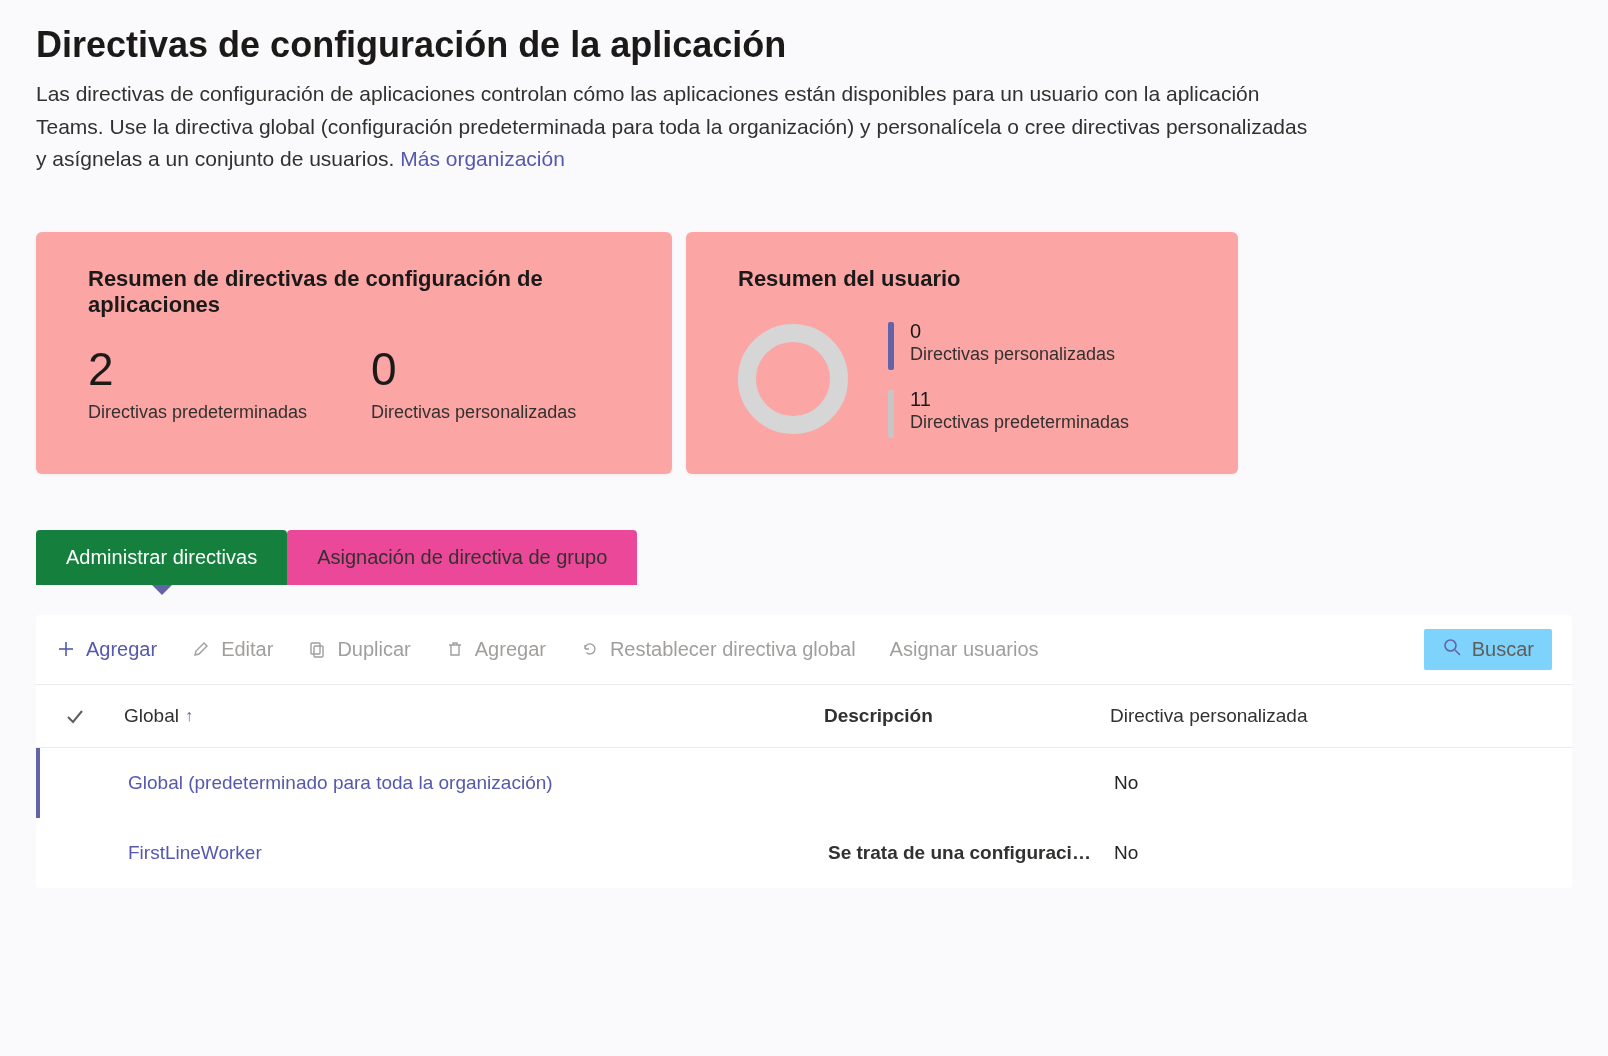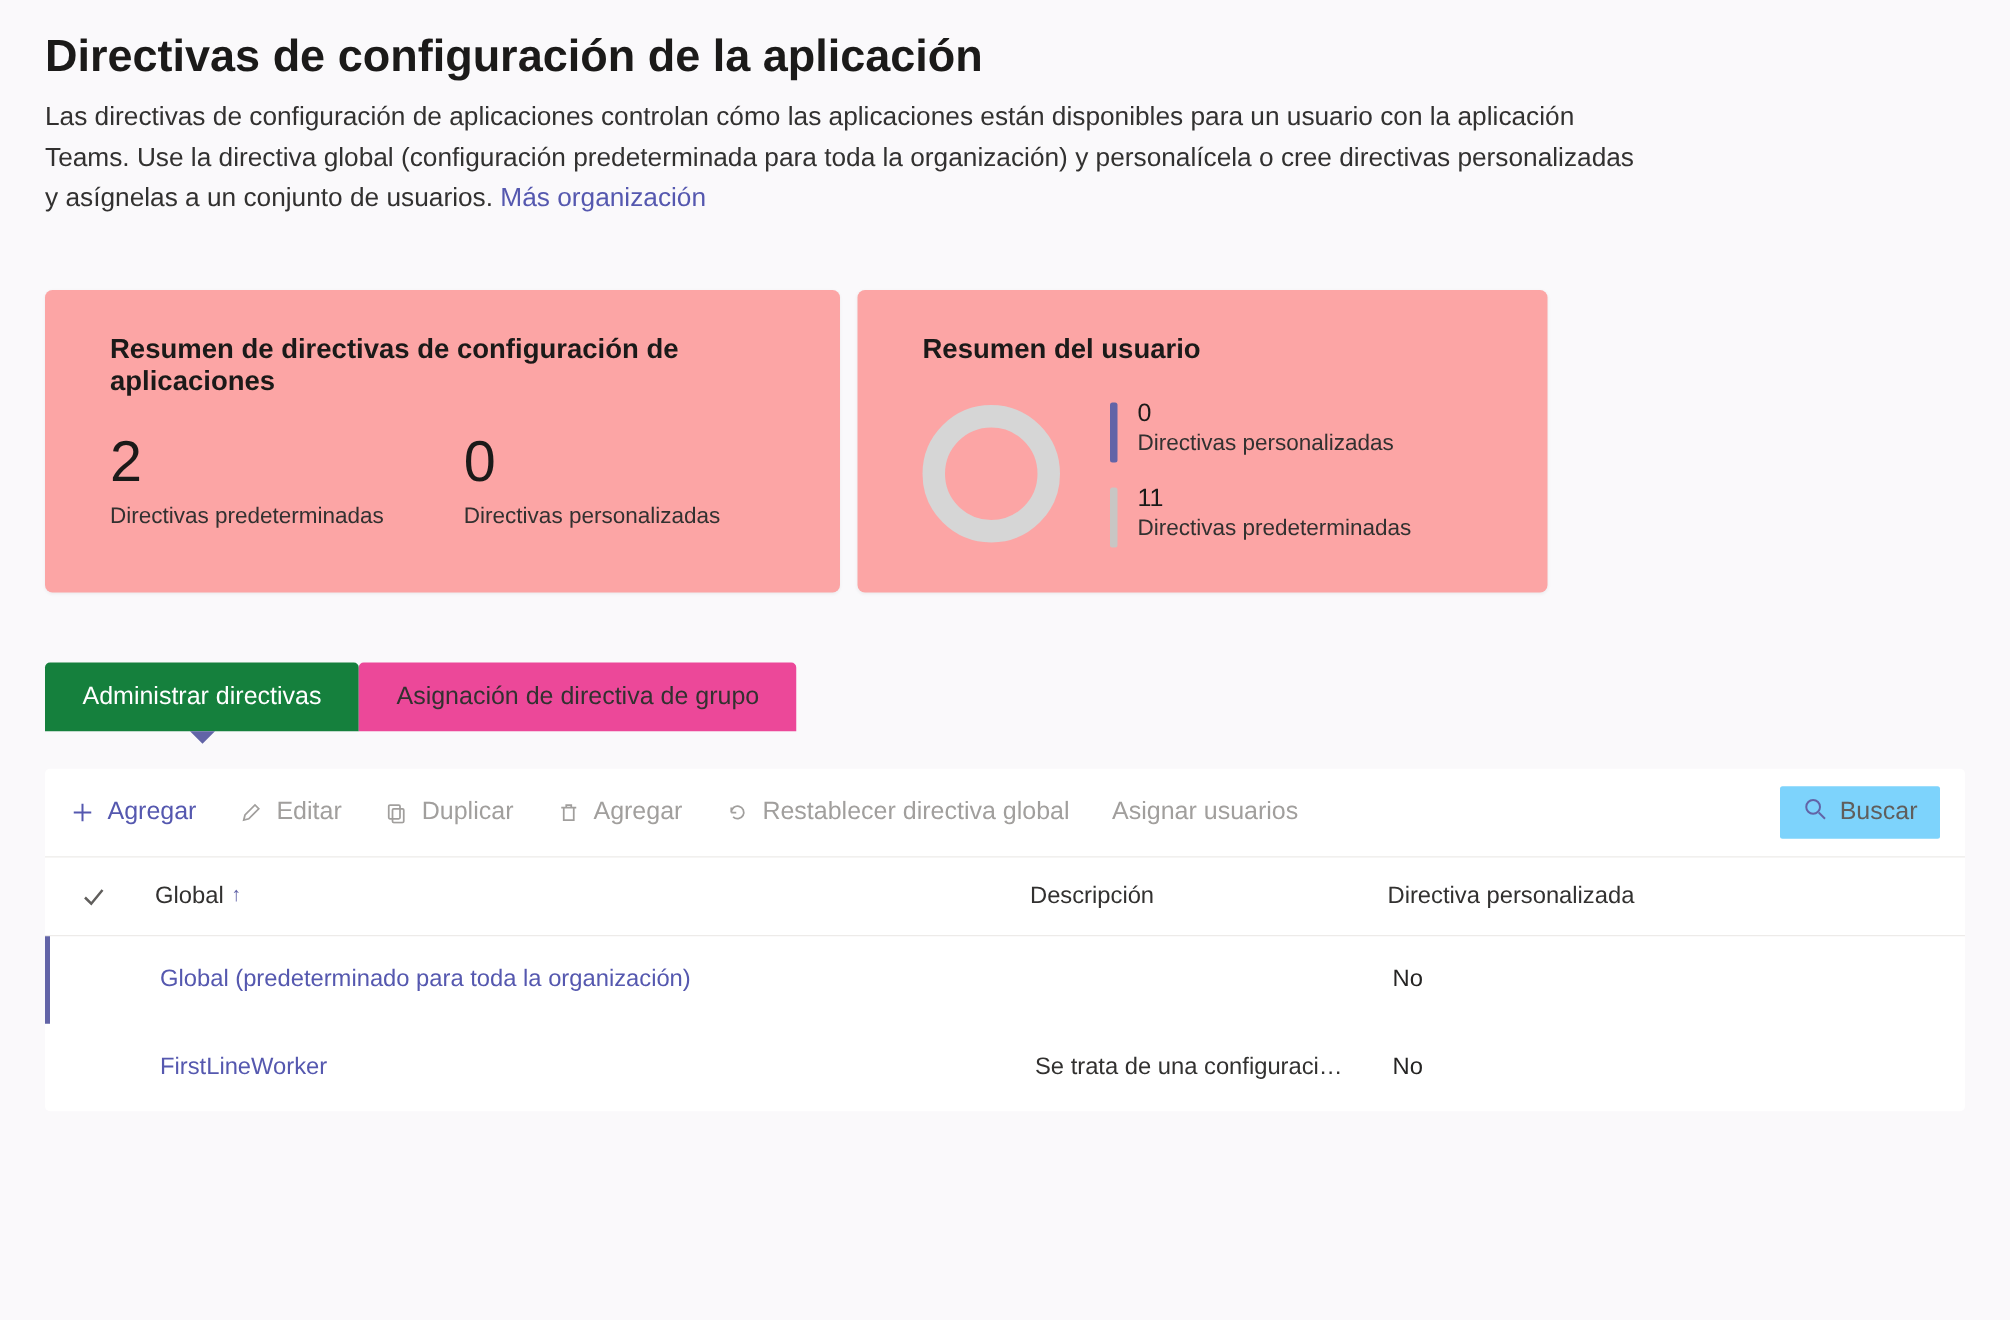--- a/index.html
+++ b/index.html
@@ -157,21 +157,21 @@
   .thead {
     display: flex;
     align-items: center;
     padding: 20px 28px;
     font-size: 19px;
     color: #323130;
     border-bottom: 1px solid #edebe9;
   }
   .col-check { width: 60px; display:flex; align-items:center;}
   .col-name { width: 700px; display:flex; align-items:center; gap:6px;}
-  .col-desc { width: 286px; }
+  .col-desc { width: 286px; font-weight: bold; }
   .col-custom { flex: 1; }
   .sort-arrow { color: #6264a7; font-size: 16px; }
   .trow {
     display: flex;
     align-items: center;
     padding: 24px 28px;
     font-size: 19px;
     border-left: 4px solid transparent;
   }
   .trow.selected { border-left-color: #6264a7; }

